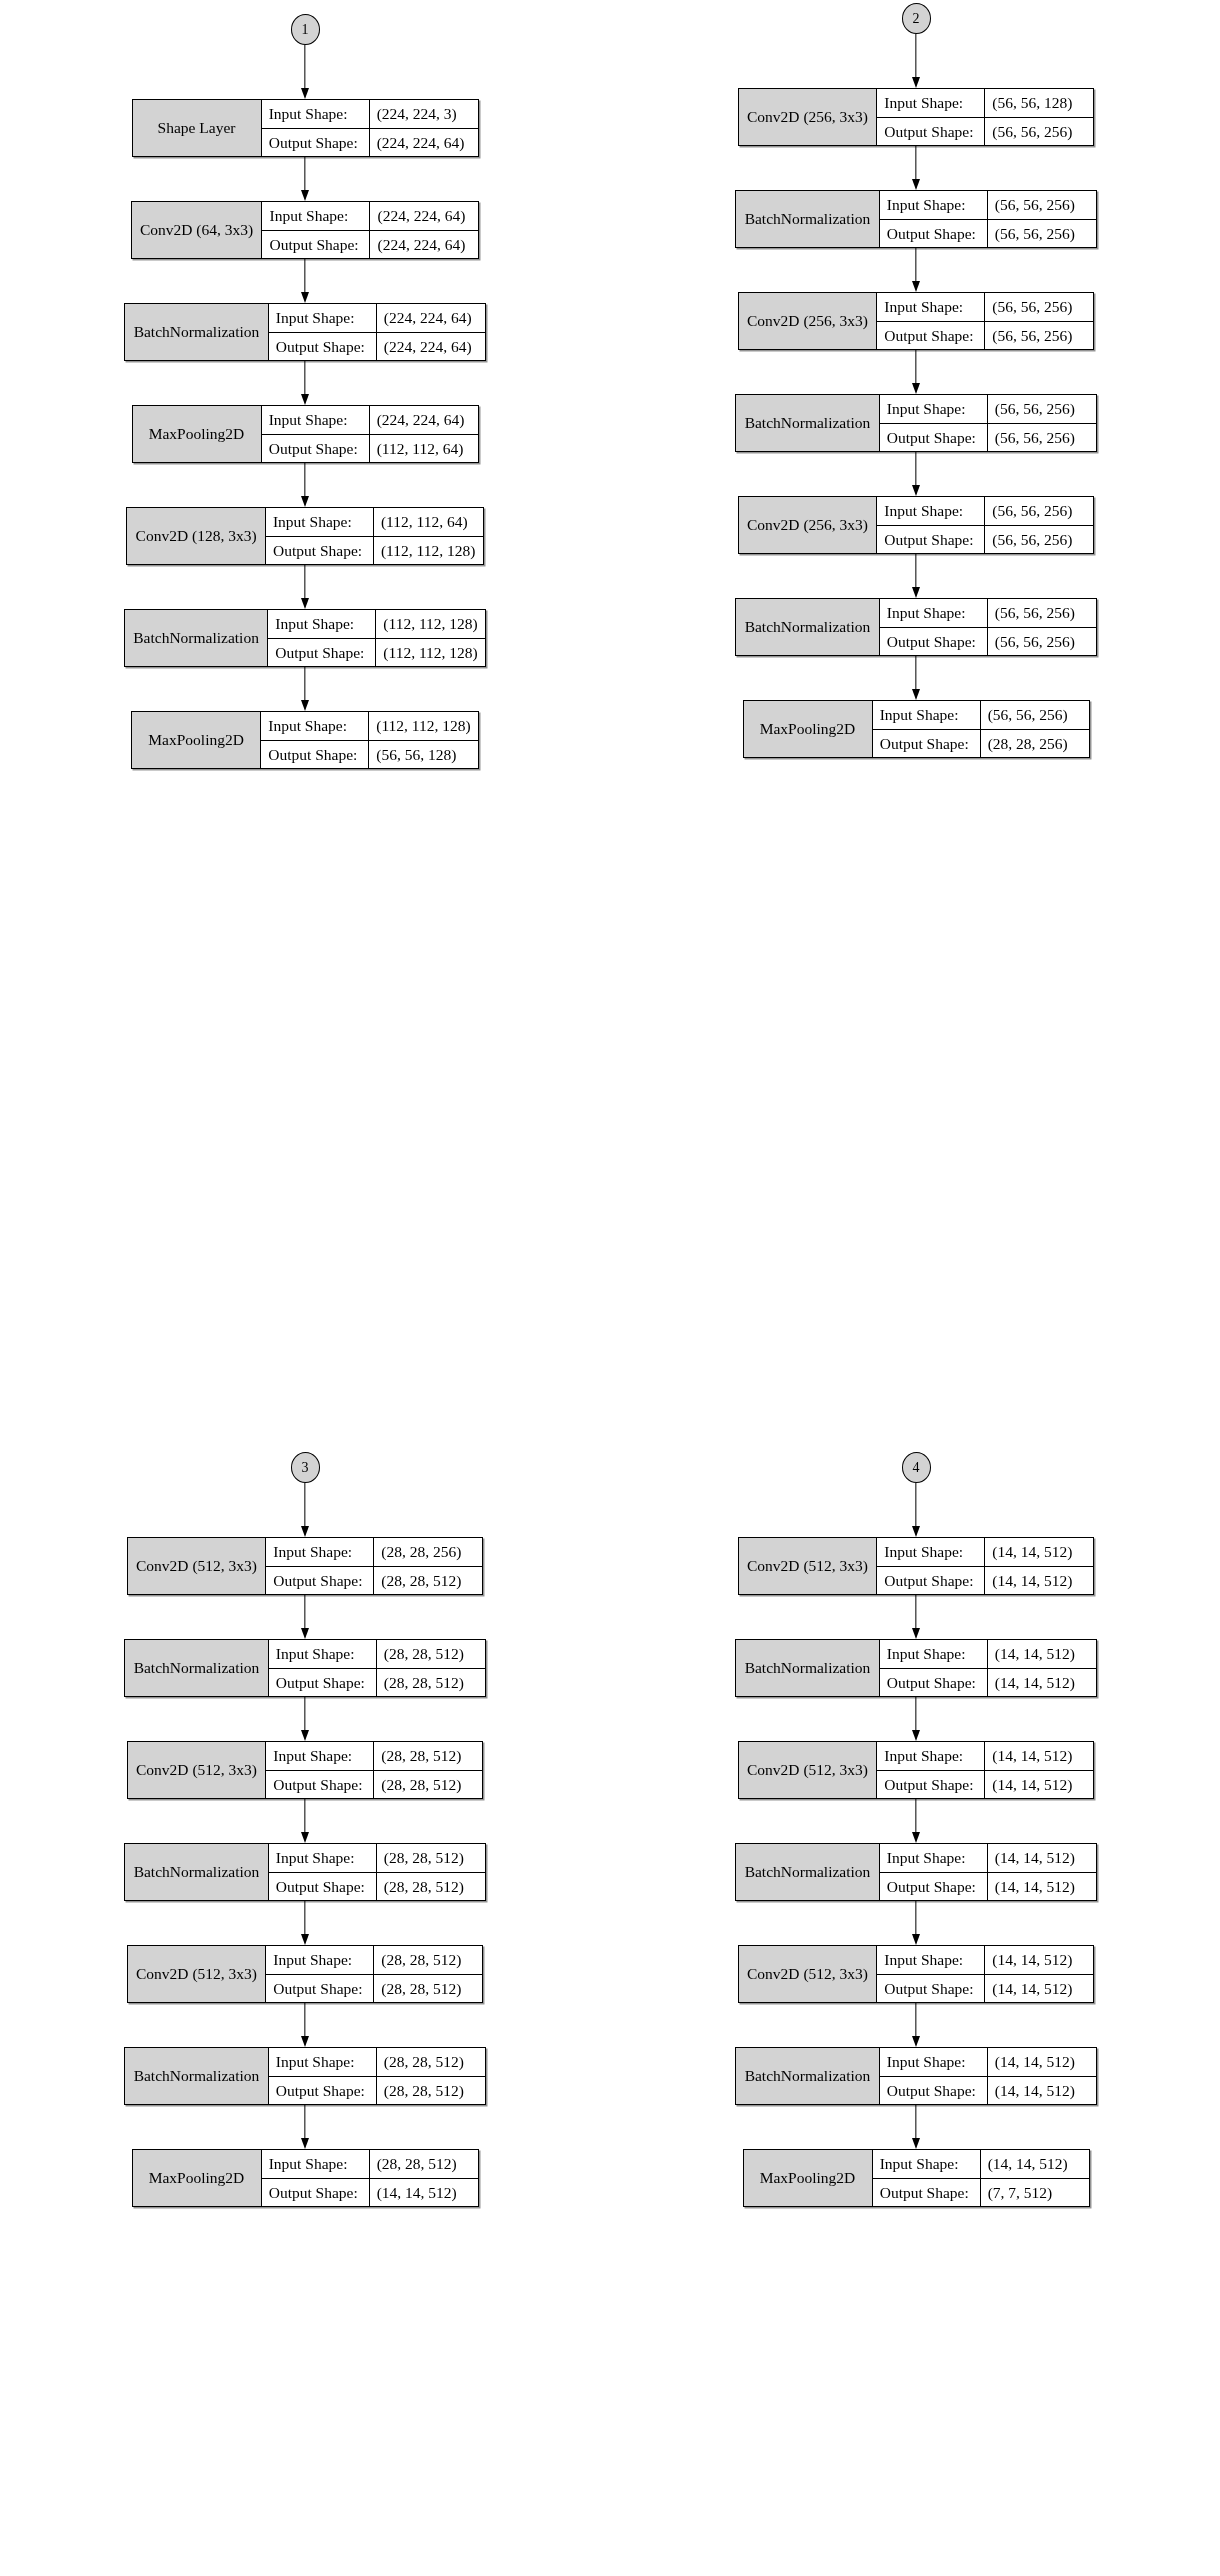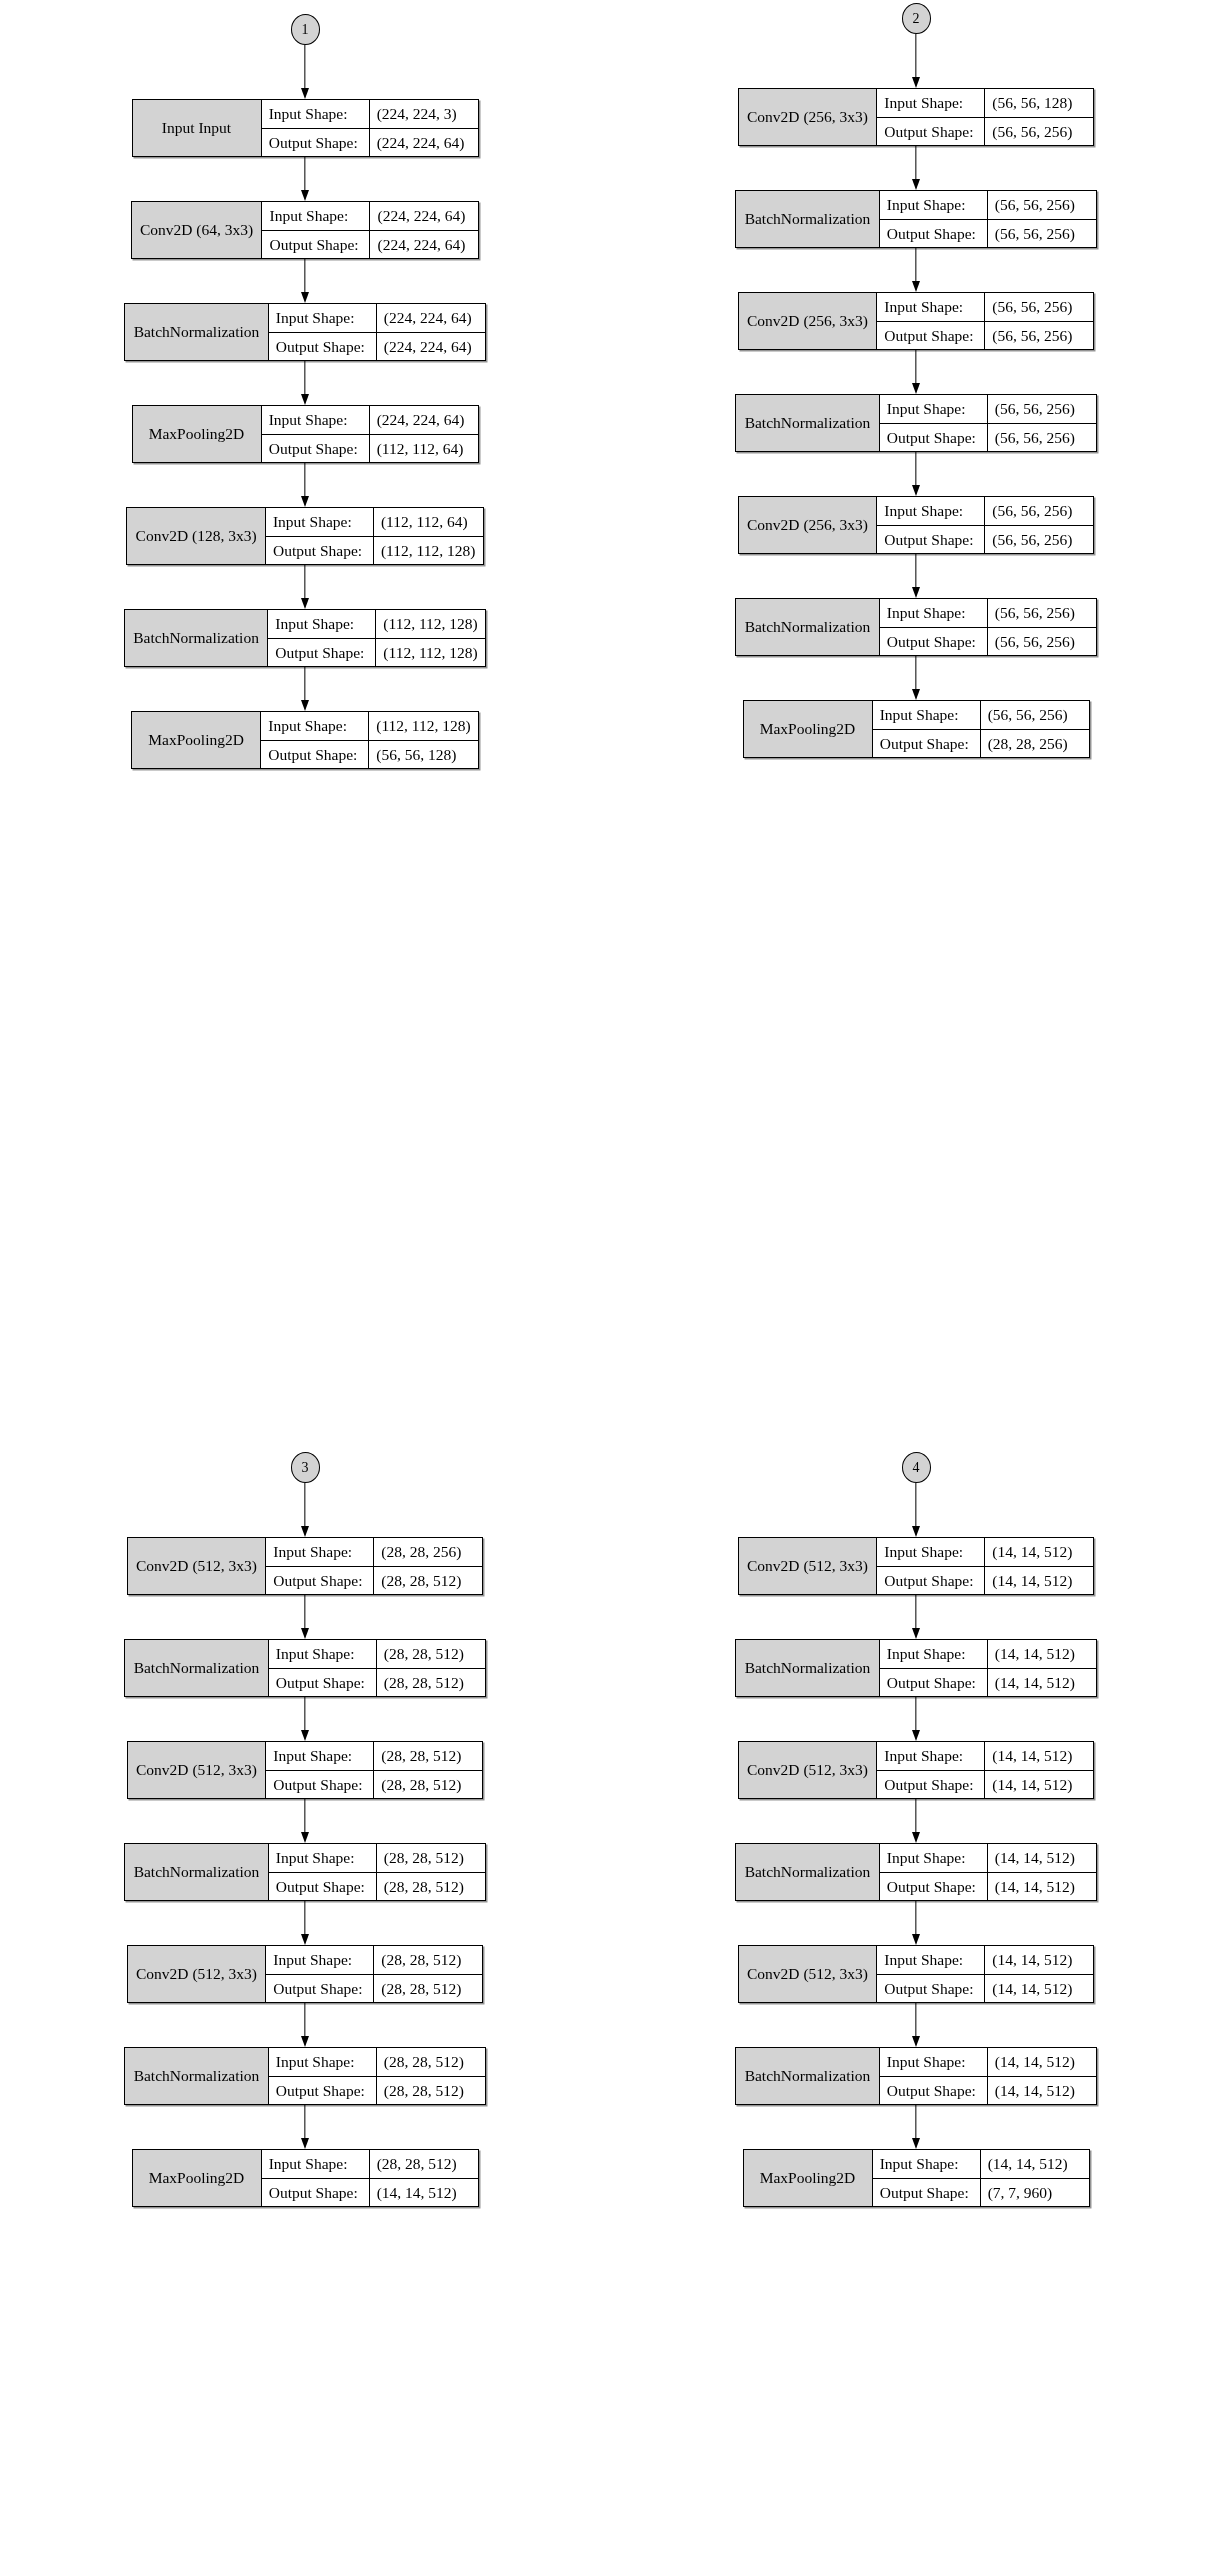--- a/index.html
+++ b/index.html
@@ -134,21 +134,21 @@
 <body>
 
 <div class="sheet">
   <div class="quad" id="quad-1">
       <div class="start-node">1</div>
       <div class="arrow a-long">
         <div class="shaft"></div>
         <div class="head"></div>
       </div>
       <div class="layer-node">
-        <div class="node-name">Input Input</div>
+        <div class="node-name">Shape Layer</div>
         <div class="node-shapes">
           <div class="shape-row">
             <div class="shape-label">Input Shape:</div>
             <div class="shape-value">(224, 224, 3)</div>
           </div>
           <div class="shape-row">
             <div class="shape-label">Output Shape:</div>
             <div class="shape-value">(224, 224, 64)</div>
           </div>
         </div>
@@ -610,19 +610,19 @@
       </div>
       <div class="layer-node">
         <div class="node-name">MaxPooling2D</div>
         <div class="node-shapes">
           <div class="shape-row">
             <div class="shape-label">Input Shape:</div>
             <div class="shape-value">(14, 14, 512)</div>
           </div>
           <div class="shape-row">
             <div class="shape-label">Output Shape:</div>
-            <div class="shape-value">(7, 7, 960)</div>
+            <div class="shape-value">(7, 7, 512)</div>
           </div>
         </div>
       </div>
     </div>
 </div>
 
 
 </body></html>

